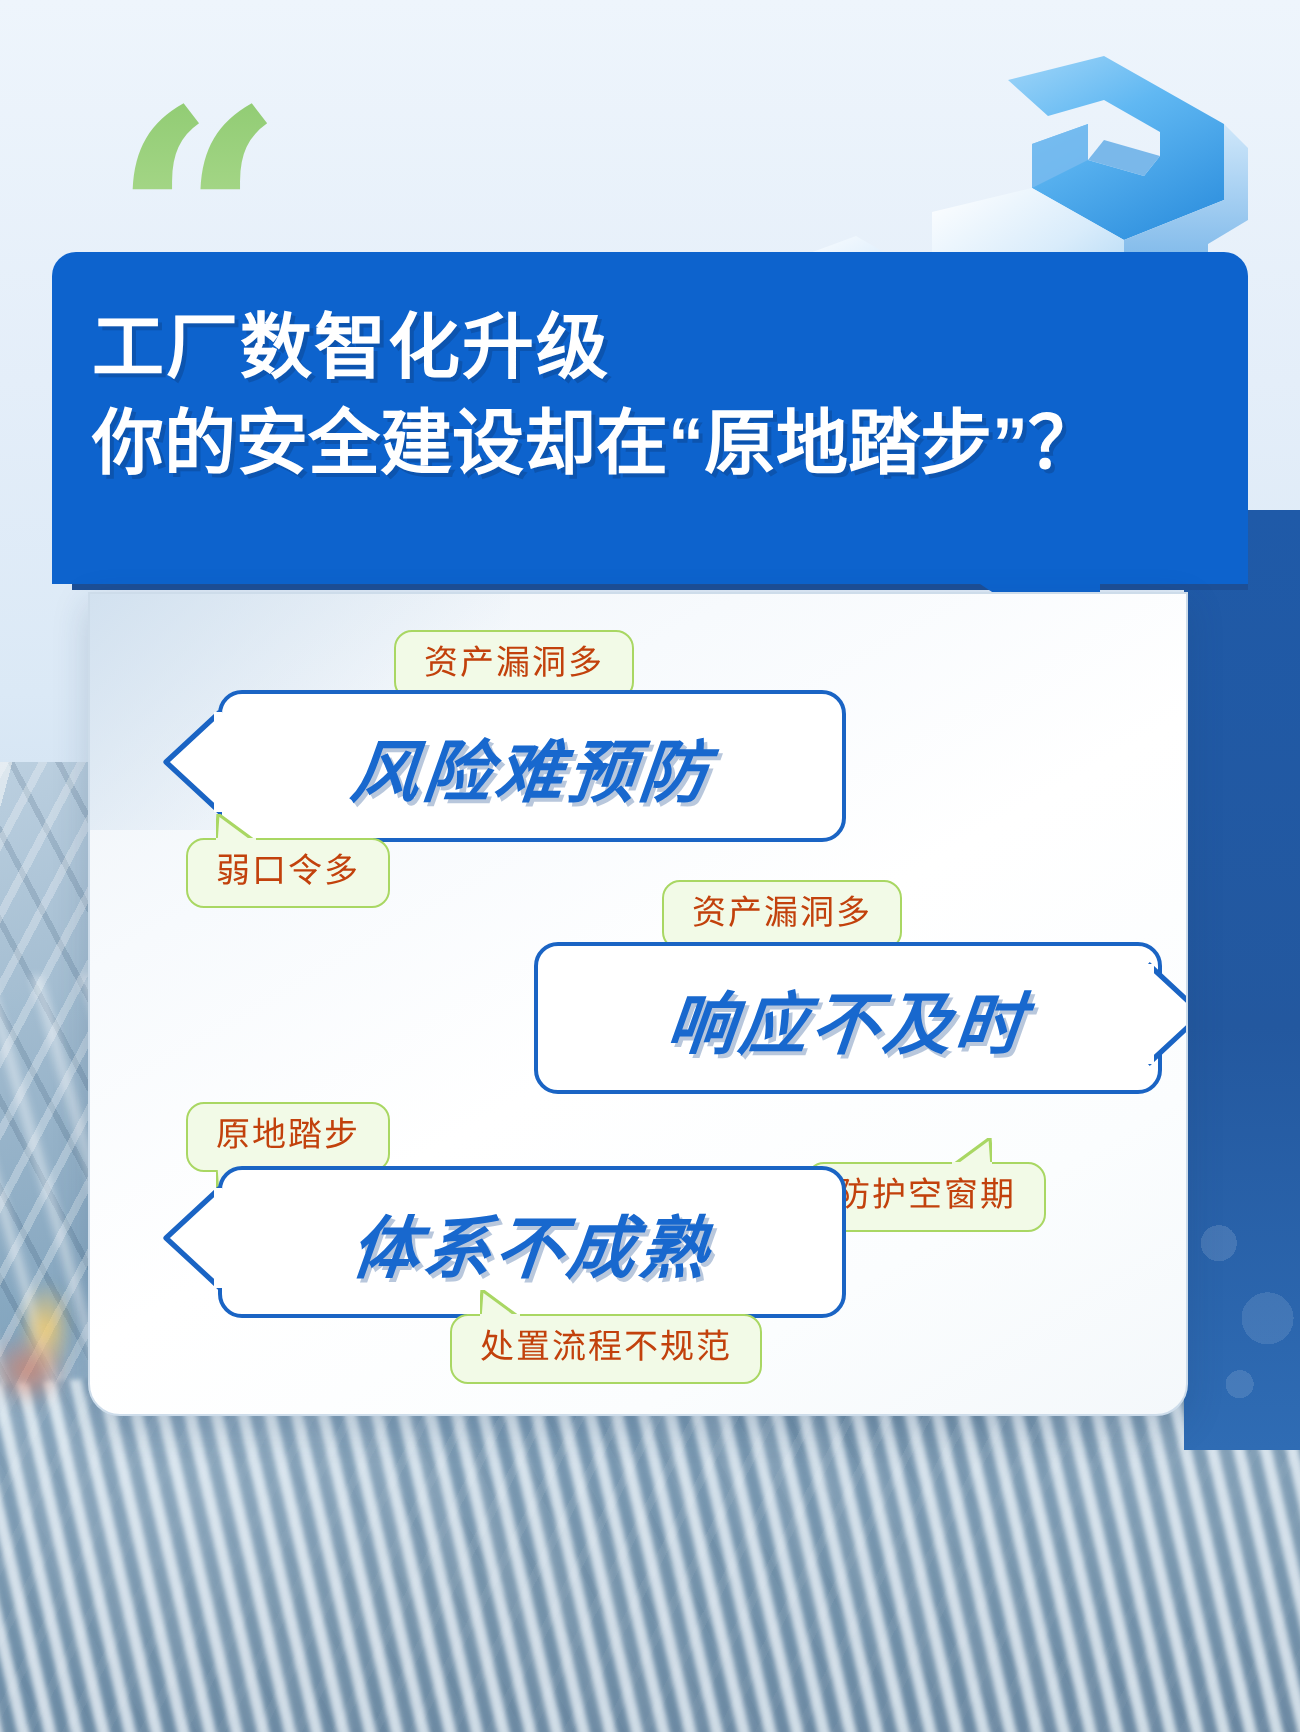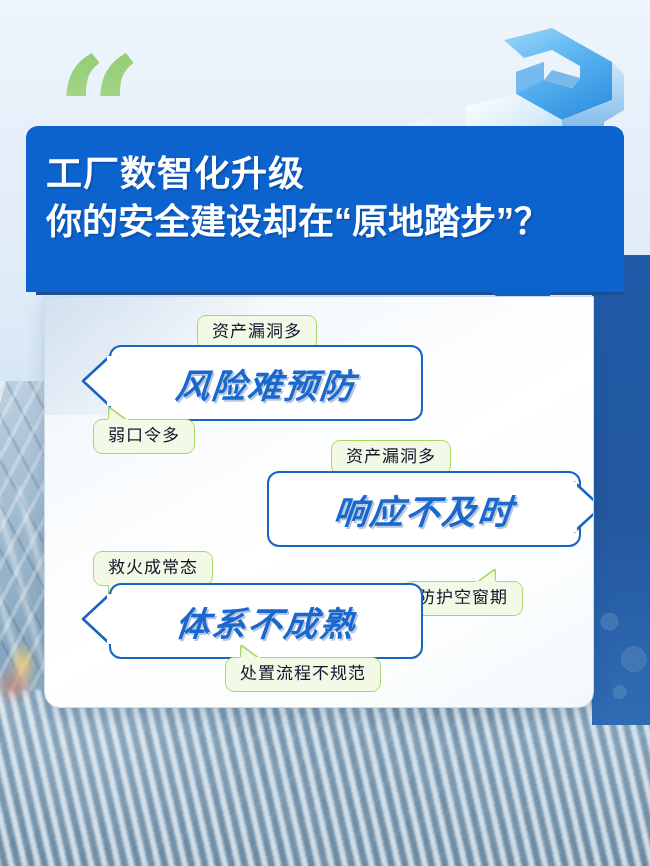--- a/index.html
+++ b/index.html
@@ -152,21 +152,21 @@
   
   .chev{position:absolute;width:30px;height:54px;}
   .chev svg{display:block;}
 
   
   .tag{
     position:absolute;
     background:#f2fae7;
     border:1.6px solid #a9d763;
     border-radius:9px;
-    color:#0f172a;
+    color:#c2410c;
     font-size:17px;font-weight:500;letter-spacing:1px;
     padding:6px 14px 7px;
     white-space:nowrap;
     line-height:1.15;
   }
   .tag .beak{position:absolute;width:20px;height:14px;}
   .tag .beak svg{display:block;}
   .beak-bl{left:14px;bottom:-13px;}
   .beak-tl{left:14px;top:-13px;}
   .beak-br{right:26px;bottom:-13px;}
@@ -319,21 +319,21 @@
           <svg viewBox="0 0 20 14">
               <polygon points="0,14 20,14 19,0" fill="#f2fae7" stroke="#a9d763" stroke-width="1.6"></polygon>
               <rect x="0" y="12" width="20" height="3" fill="#f2fae7"></rect>
             </svg>
         </span>
       </div>
     </div>
 
     <div class="row">
       <div class="tag" style="left:48px;top:254px;">
-        <span>救火成常态</span>
+        <span>原地踏步</span>
         <span class="beak beak-bl">
           <svg viewBox="0 0 20 14">
               <polygon points="0,0 20,0 1,14" fill="#f2fae7" stroke="#a9d763" stroke-width="1.6"></polygon>
               <rect x="0" y="-2" width="20" height="3" fill="#f2fae7"></rect>
             </svg>
         </span>
       </div>
       <div class="bubble" style="left:64px;top:286px;width:310px;height:72px;">
         <span class="txt">体系不成熟</span>
       </div>

